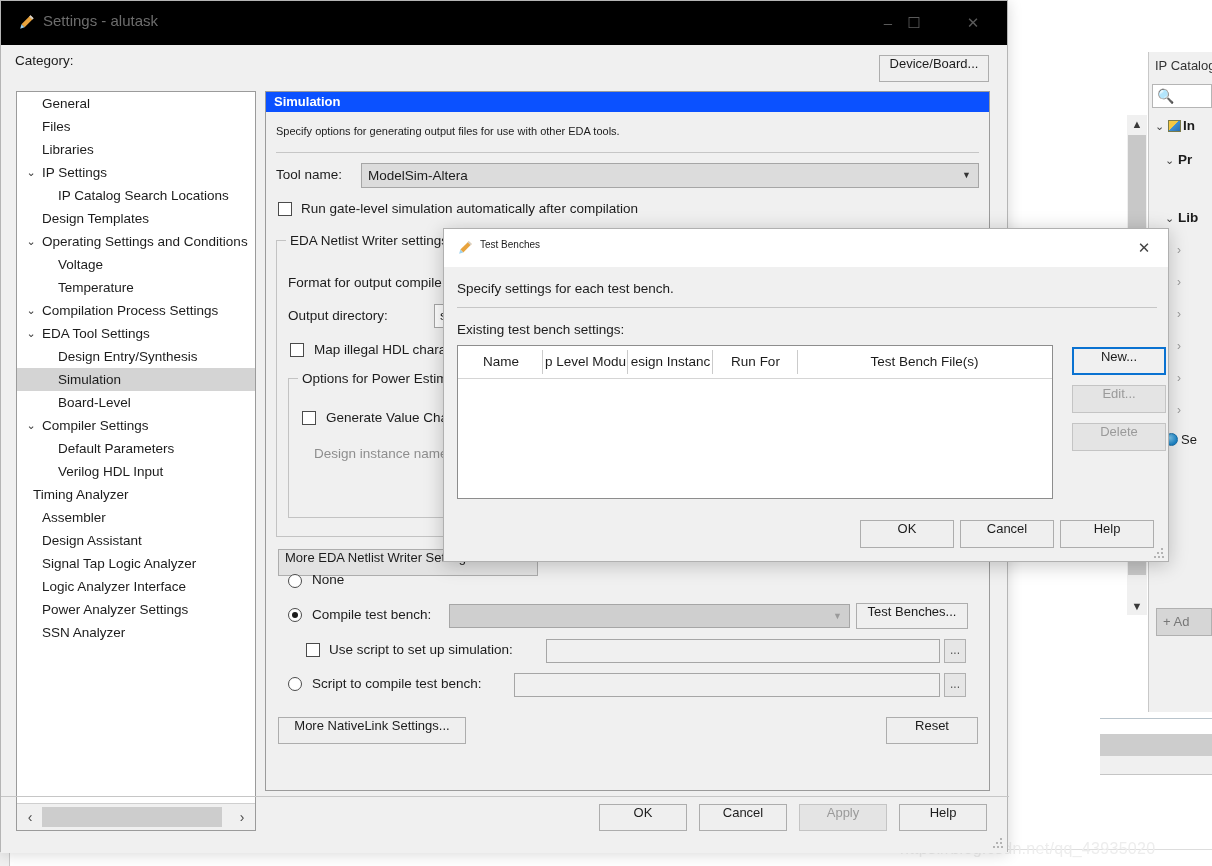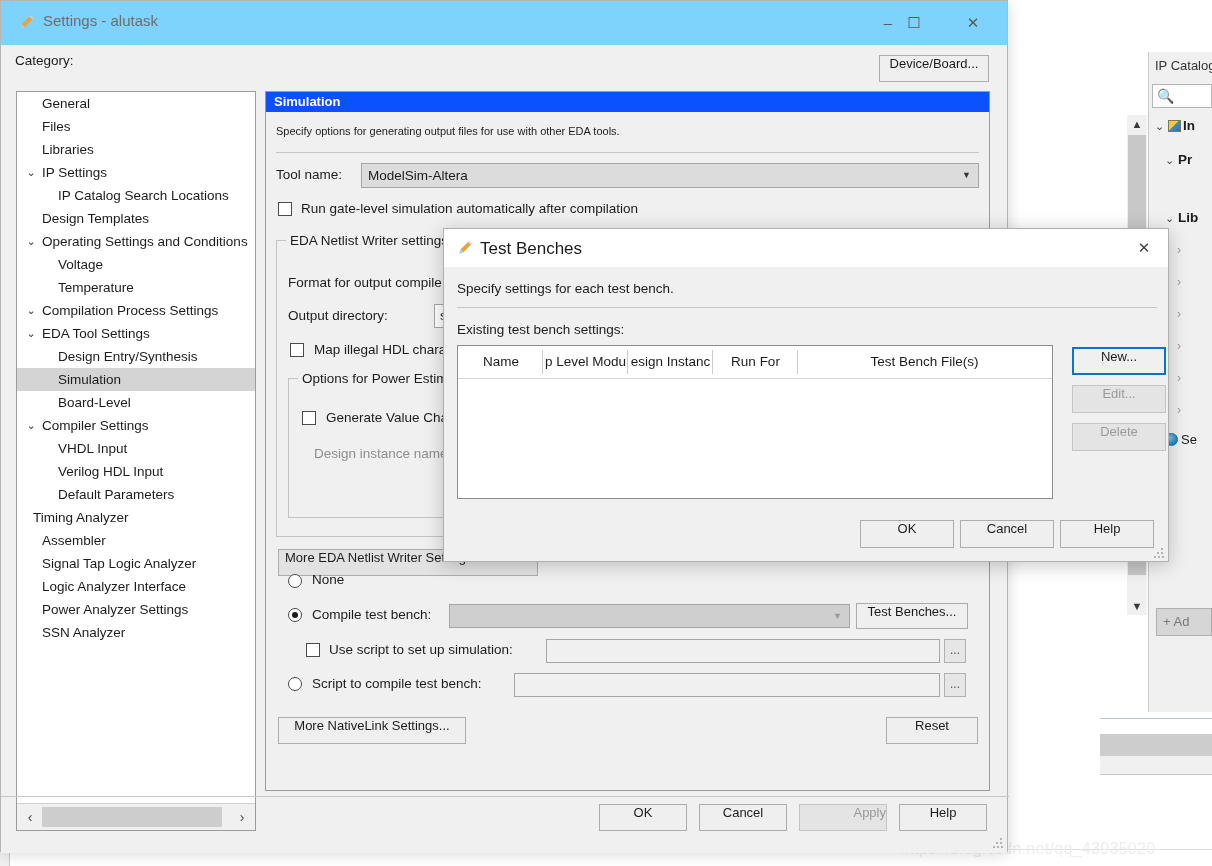--- a/index.html
+++ b/index.html
@@ -69,21 +69,21 @@
 
   
   .win {
     position: absolute; left: 0px; top: 0px; width: 1008px; height: 852px;
     background: #f0f0f0;
     border: 1px solid #b5b5b5;
     box-shadow: 0 2px 14px rgba(0,0,0,.16);
   }
   .win-title {
     position: absolute; left: 0; top: 0; width: 100%; height: 44px;
-    background: #7dd3fc;
+    background: #000000;
   }
   .win-title .pencil {
     position: absolute; left: 18px; top: 13px; width: 16px; height: 16px;
   }
   .win-title .ttl {
     position: absolute; left: 42px; top: 11px;
     font-size: 15px; color: #6d6d6d;
   }
   .win-btn {
     position: absolute; top: 0; width: 46px; height: 44px;
@@ -179,21 +179,21 @@
   .footer-btn { position: absolute; top: 803px; width: 88px; height: 27px; }
 
   
   .dlg {
     position: absolute; left: 443px; top: 228px; width: 726px; height: 334px;
     background: #f0f0f0; border: 1px solid #b0b0b0;
     box-shadow: 0 3px 18px rgba(0,0,0,.22);
   }
   .dlg-title { position: absolute; left: 0; top: 0; width: 100%; height: 38px; background: #ffffff; }
   .dlg-title .pencil { position: absolute; left: 14px; top: 11px; width: 15px; height: 15px; }
-  .dlg-title .ttl { position: absolute; left: 36px; top: 10px; font-size: 17px; color: #1c1c1c; }
+  .dlg-title .ttl { position: absolute; left: 36px; top: 10px; font-size: 10px; color: #1c1c1c; }
   .dlg-title .cls { position: absolute; right: 12px; top: 8px; width: 24px; height: 24px;
                     text-align: center; line-height: 22px; font-size: 15px; color: #444; }
   .dlg-desc { position: absolute; left: 13px; top: 52px; font-size: 13.5px; }
   .dlg-hr { position: absolute; left: 13px; top: 78px; width: 700px; height: 1px; background: #c6c6c6; }
   .dlg-sub { position: absolute; left: 13px; top: 93px; font-size: 13.5px; }
   .tbl {
     position: absolute; left: 13px; top: 116px; width: 596px; height: 154px;
     background: #ffffff; border: 1px solid #8d8d8d;
   }
   .tbl-head { position: absolute; left: 0; top: 0; width: 100%; height: 32px; padding-left: 41px; }
@@ -322,37 +322,37 @@
           <div class="tnode">
             <span class="tw"></span>
             <span class="tl" style="left: 41px;">Board-Level</span>
           </div>
           <div class="tnode">
             <span class="tw">⌄</span>
             <span class="tl" style="left: 25px;">Compiler Settings</span>
           </div>
           <div class="tnode">
             <span class="tw"></span>
-            <span class="tl" style="left: 41px;">VHDL Input</span>
+            <span class="tl" style="left: 41px;">Default Parameters</span>
           </div>
           <div class="tnode">
             <span class="tw"></span>
             <span class="tl" style="left: 41px;">Verilog HDL Input</span>
           </div>
           <div class="tnode">
             <span class="tw"></span>
-            <span class="tl" style="left: 41px;">Default Parameters</span>
-          </div>
-          <div class="tnode">
-            <span class="tw"></span>
             <span class="tl" style="left: 16px;">Timing Analyzer</span>
           </div>
           <div class="tnode">
             <span class="tw"></span>
             <span class="tl" style="left: 25px;">Assembler</span>
+          </div>
+          <div class="tnode">
+            <span class="tw"></span>
+            <span class="tl" style="left: 25px;">Design Assistant</span>
           </div>
           <div class="tnode">
             <span class="tw"></span>
             <span class="tl" style="left: 25px;">Signal Tap Logic Analyzer</span>
           </div>
           <div class="tnode">
             <span class="tw"></span>
             <span class="tl" style="left: 25px;">Logic Analyzer Interface</span>
           </div>
           <div class="tnode">
@@ -432,21 +432,21 @@
 
       <div class="btn" style="position:absolute; left:12px; top:625px; width:188px; height:27px;">More NativeLink Settings...</div>
       <div class="btn" style="position:absolute; left:620px; top:625px; width:92px; height:27px;">Reset</div>
     </div>
 
     <div style="position:absolute; left:1127px; top:0; width:0; height:0;"></div>
 
     <div class="panel-footer-hr"></div>
     <div class="btn footer-btn" style="left:598px;">OK</div>
     <div class="btn footer-btn" style="left:698px;">Cancel</div>
-    <div class="btn footer-btn disabled" style="left:798px;text-align:right;">Apply</div>
+    <div class="btn footer-btn disabled" style="left:798px;">Apply</div>
     <div class="btn footer-btn" style="left:898px;">Help</div>
 
     <div class="grip">
       <i style="left:7px;top:0;"></i>
         <i style="left:3px;top:4px;"></i>
         <i style="left:7px;top:4px;"></i>
       <i style="left:0;top:8px;"></i>
         <i style="left:4px;top:8px;"></i>
         <i style="left:8px;top:8px;"></i>
     </div>

